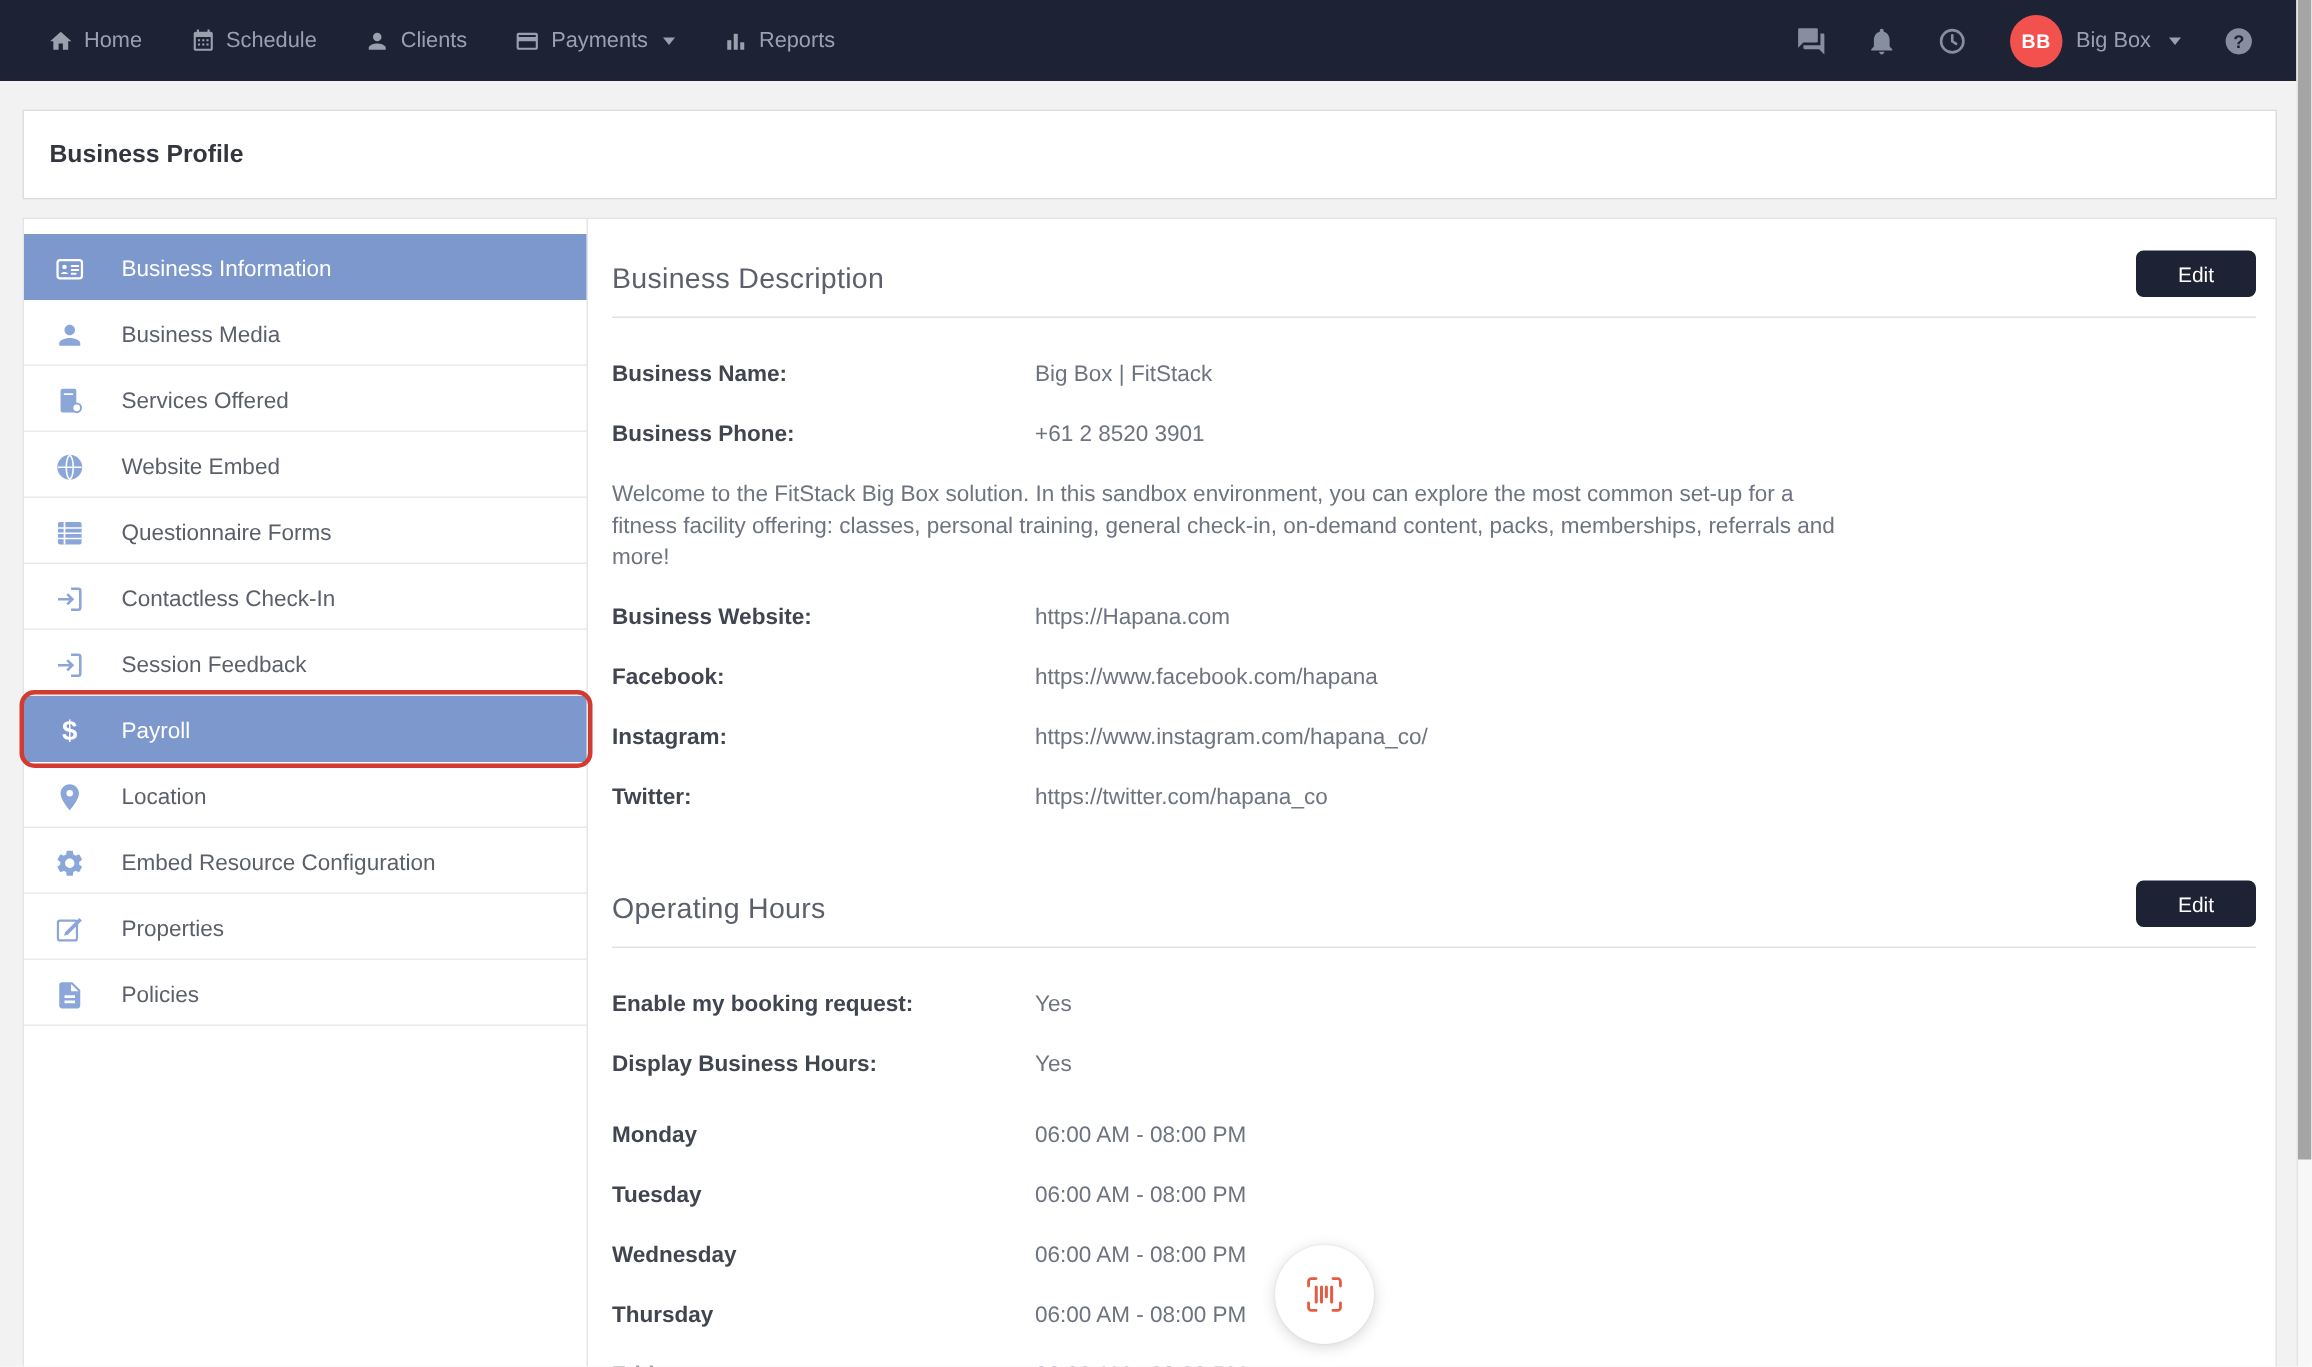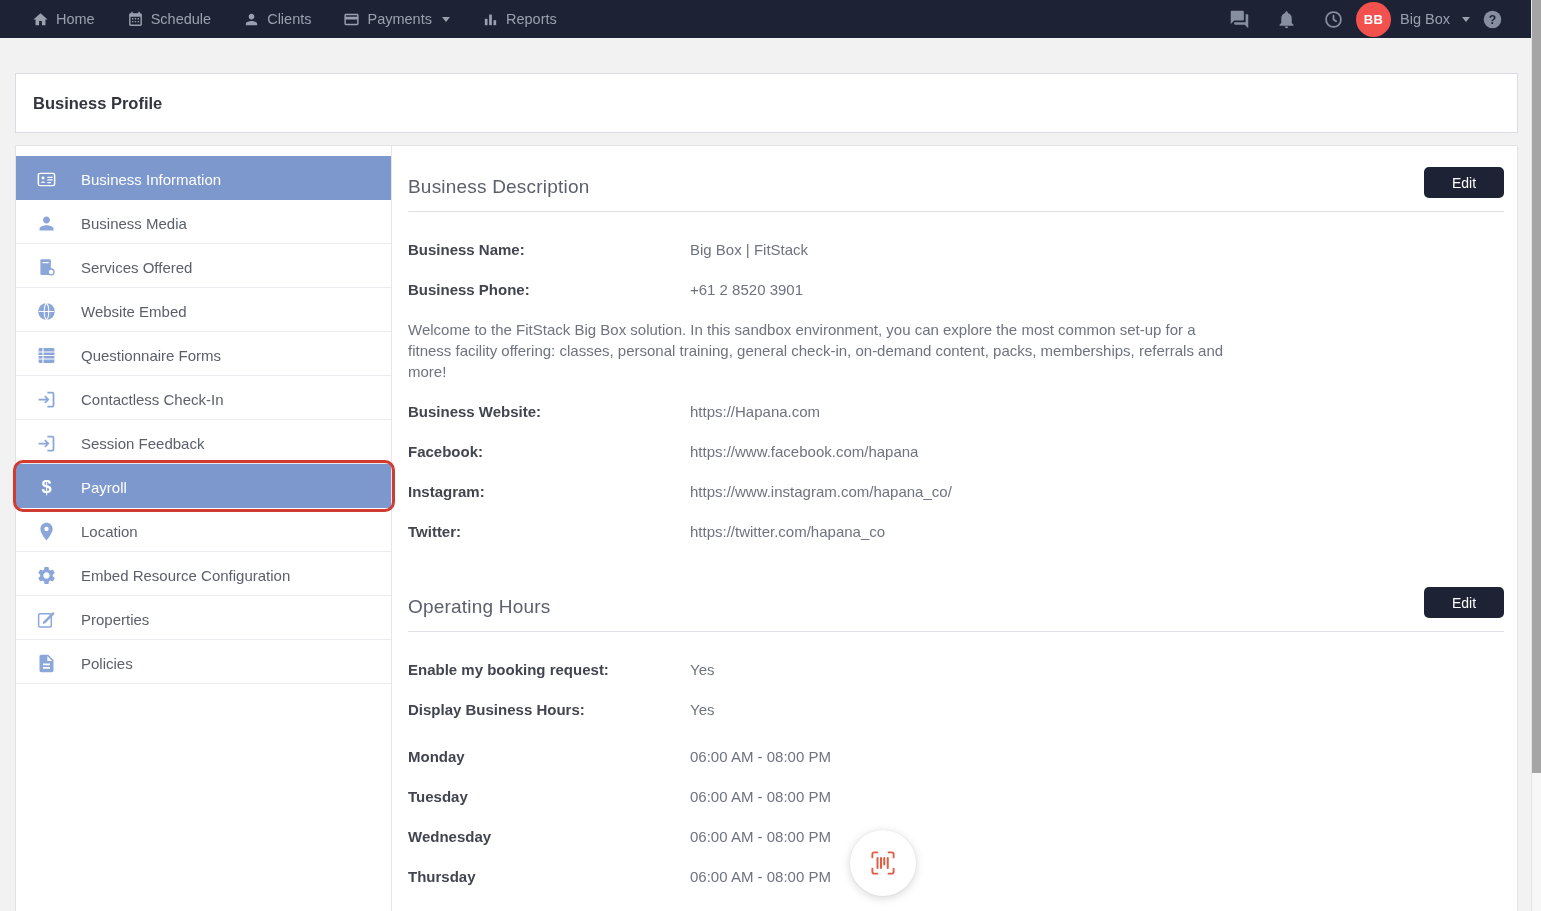--- a/index.html
+++ b/index.html
@@ -6,29 +6,29 @@
   html,body { width:1541px; height:911px; }
   body {
     position:relative; overflow:hidden;
     background:#f2f2f3;
     font-family:"Liberation Sans", sans-serif;
     -webkit-font-smoothing:antialiased;
   }
 
   
   .topnav {
-    position:absolute; top:0; left:0; right:10px; height:38px;
+    position:absolute; top:0; left:0; right:10px; height:54px;
     display:flex; align-items:center; justify-content:space-between;
     padding:0 28px 0 32px; background:#1e2235;
   }
   .nav-left { display:flex; align-items:center; gap:32px; }
   .nav-item { display:flex; align-items:center; gap:7px; color:#9aa1ae; font-size:14.5px; cursor:pointer; white-space:nowrap; }
   .nav-item .icn svg { width:17px; height:17px; display:block; }
   .caret { width:0; height:0; border-left:4.5px solid transparent; border-right:4.5px solid transparent; border-top:5px solid #9aa1ae; margin-left:3px; }
-  .nav-right { display:flex; align-items:center; gap:12px; }
+  .nav-right { display:flex; align-items:center; gap:28px; }
   .icon-btn { color:#848b9; color:#878ea0; cursor:pointer; }
   .icon-btn svg { width:21px; height:21px; display:block; }
   .avatar-group { display:flex; align-items:center; gap:9px; cursor:pointer; }
   .avatar { width:35px; height:35px; border-radius:50%; display:flex; align-items:center; justify-content:center; color:#fff; font-weight:bold; font-size:13px; letter-spacing:.5px; }
   .account-label { color:#9aa1ae; font-size:14.5px; }
 
   
   .header-card {
     position:absolute; left:15px; top:73px; width:1503px; height:60px;
     background:#fff; border:1px solid #dadce1;

